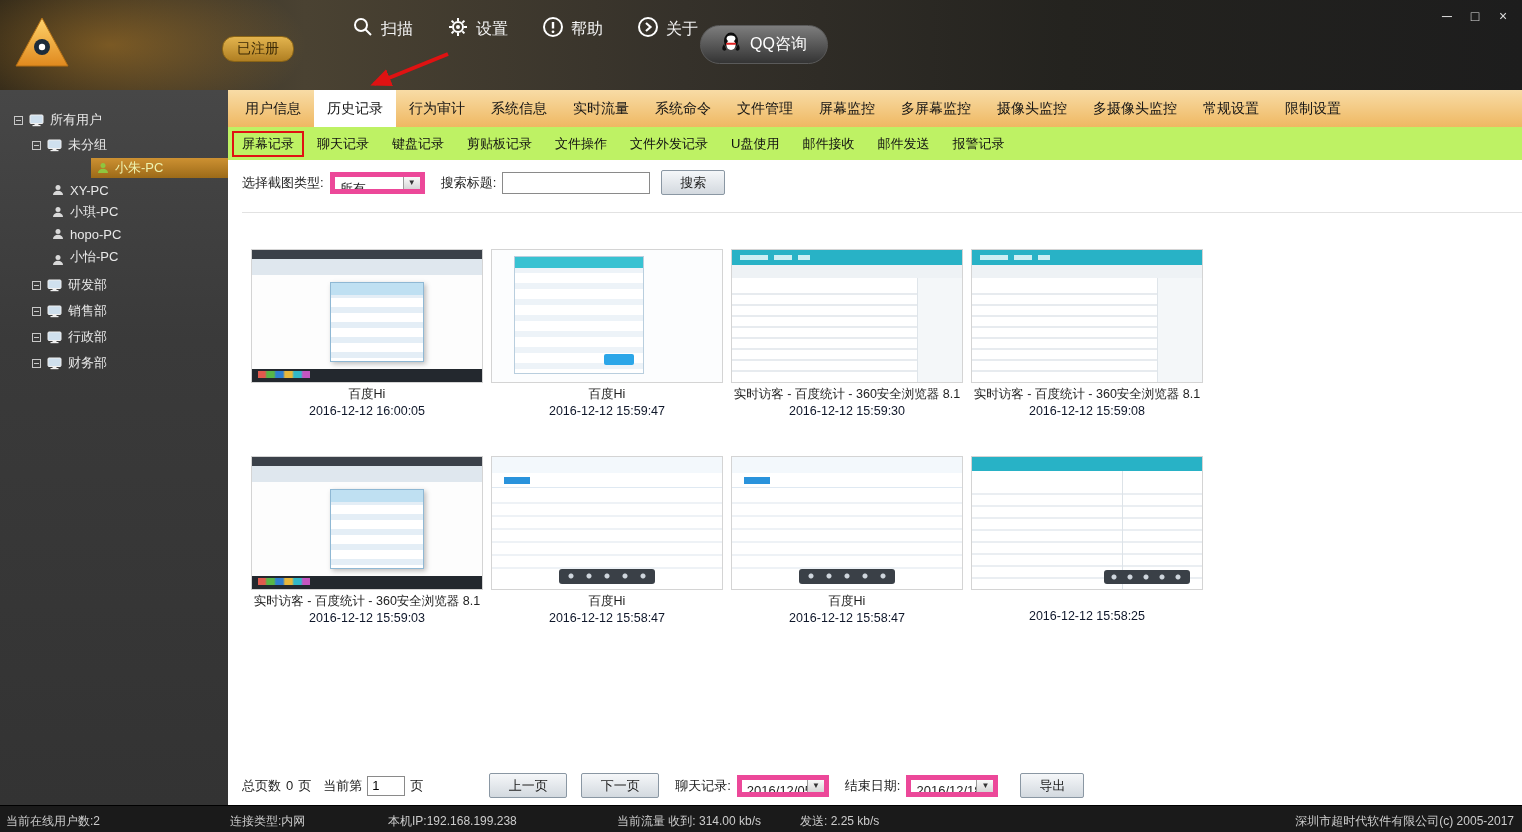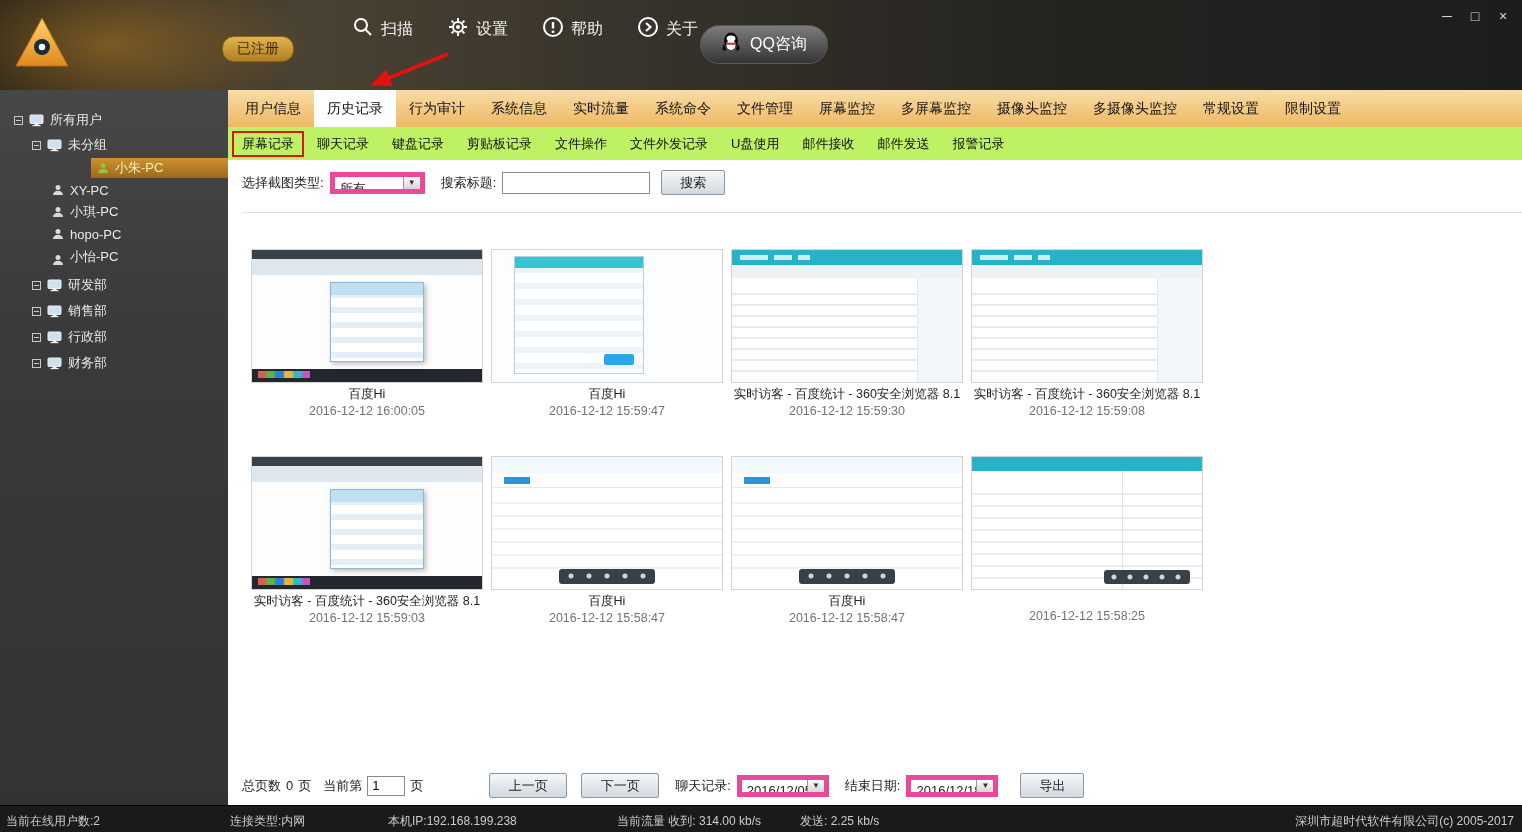--- a/index.html
+++ b/index.html
@@ -60,21 +60,21 @@
   .btn { height:25px; padding:0 18px; background:linear-gradient(180deg,#f5f7f9,#d3d9df); border:1px solid #8a97a3;
     border-radius:2px; font-size:13px; color:#1c1c1c; font-family:inherit; cursor:pointer; white-space:nowrap; }
   .search-btn { margin-left:11px; }
 
   .panel-line { position:absolute; left:14px; top:122px; width:1280px; border-top:1px solid #e2e2e2; }
 
   
   .gitem { position:absolute; width:230px; text-align:center; cursor:pointer; }
   .thumb { position:relative; width:230px; height:132px; background:#fff; outline:1px solid #d4d4d4; overflow:hidden; }
   .gtitle { margin-top:4px; font-size:12.5px; color:#222; white-space:nowrap; overflow:hidden; text-overflow:ellipsis; min-height:15px; }
-  .gtime { font-size:12.5px; color:#737373; margin-top:1px; }
+  .gtime { font-size:12.5px; color:#0f172a; margin-top:1px; }
 
   .thumb[data-thumb="desktop"] {
     background:
       linear-gradient(90deg,#e05a4e 0 7px,#58b647 9px 16px,#2f7fd0 18px 25px,#e8b73a 27px 34px,#31b8c8 36px 43px,#c555c0 45px 52px,transparent 52px) 6px 121px/90px 7px no-repeat,
       linear-gradient(#23282e,#23282e) 0 100%/100% 13px no-repeat,
       linear-gradient(#3b4149,#3b4149) 0 0/100% 9px no-repeat,
       linear-gradient(#dfe7ee,#dfe7ee) 0 9px/100% 16px no-repeat,
       #fdfdfd; }
   .thumb[data-thumb="desktop"]::before { content:""; position:absolute; left:78px; top:32px; width:92px; height:78px;
     border:1px solid #8fb8d4; box-shadow:2px 2px 5px rgba(0,0,0,.25);

